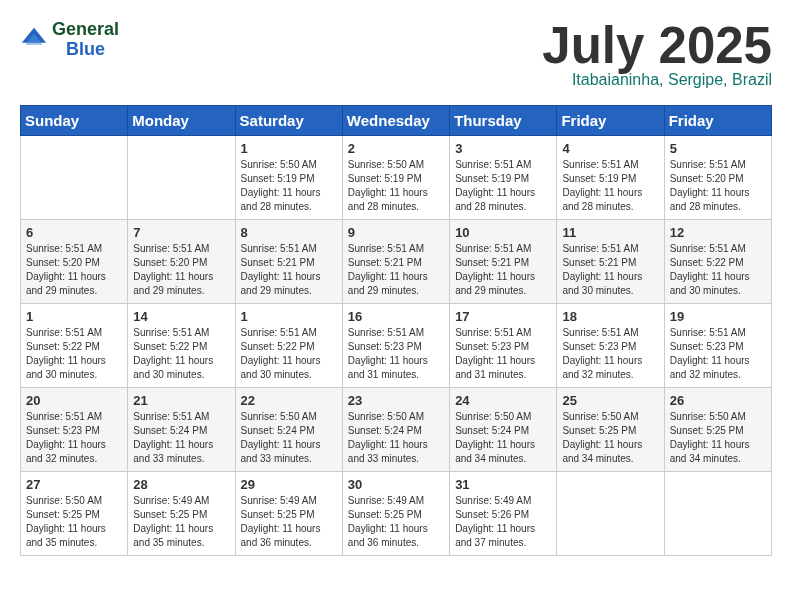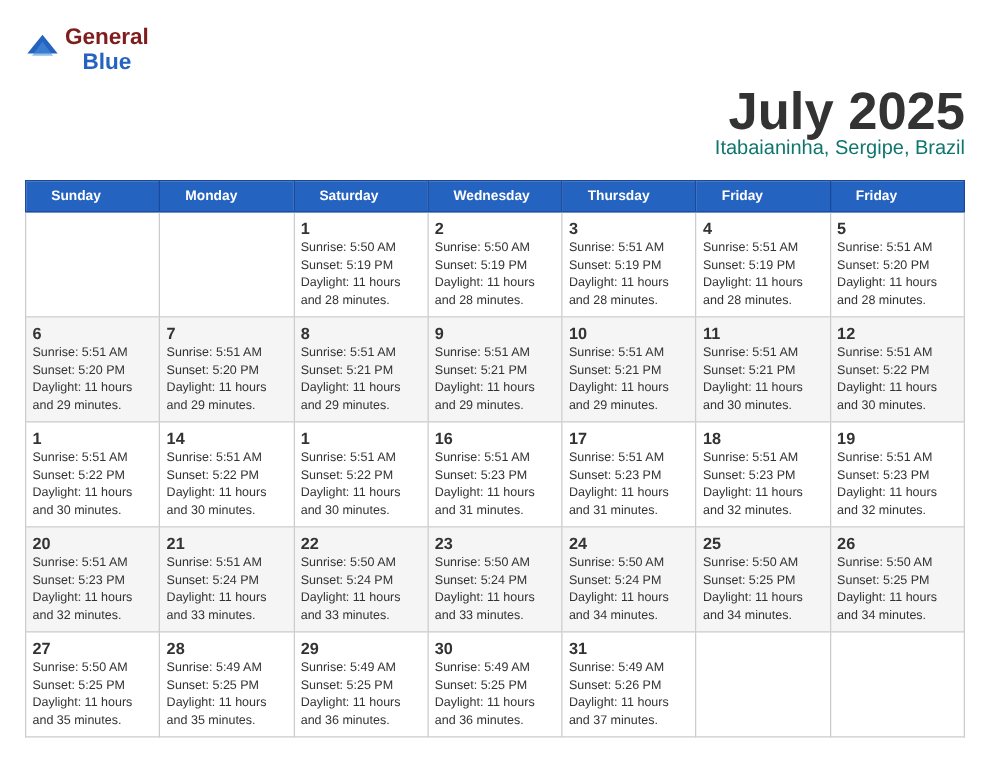--- a/index.html
+++ b/index.html
@@ -22,56 +22,55 @@
       gap: 4px;
     }
     .logo-text {
       display: flex;
       flex-direction: column;
       line-height: 1.1;
     }
     .logo-general {
       font-size: 18px;
       font-weight: bold;
-      color: #7f1d1d;
+      color: #14532d;
     }
     .logo-blue {
       font-size: 18px;
       font-weight: bold;
       color: #2563c0;
       text-align: center;
     }
     .logo-icon {
       width: 28px;
       height: 28px;
     }
     .title-block {
       text-align: right;
     }
     .month-title {
-      font-size: 42px;
+      font-size: 51px;
       font-weight: bold;
       color: #333;
       line-height: 1;
-      margin-top: 48px;
     }
     .location {
       font-size: 16px;
       color: #0f766e;
     }
     .calendar {
       width: 100%;
       border-collapse: collapse;
       border: 1px solid #ccc;
     }
     .calendar th {
       background: #2563c0;
       color: #fff;
-      padding: 6px 20px;
-      font-size: 11px;
+      padding: 6px 4px;
+      font-size: 15px;
       font-weight: bold;
       text-align: left;
       border: 1px solid #1a4a99;
     }
     .calendar td {
       vertical-align: top;
       padding: 5px 5px;
       border: 1px solid #ccc;
       width: 107px;
       min-height: 80px;

